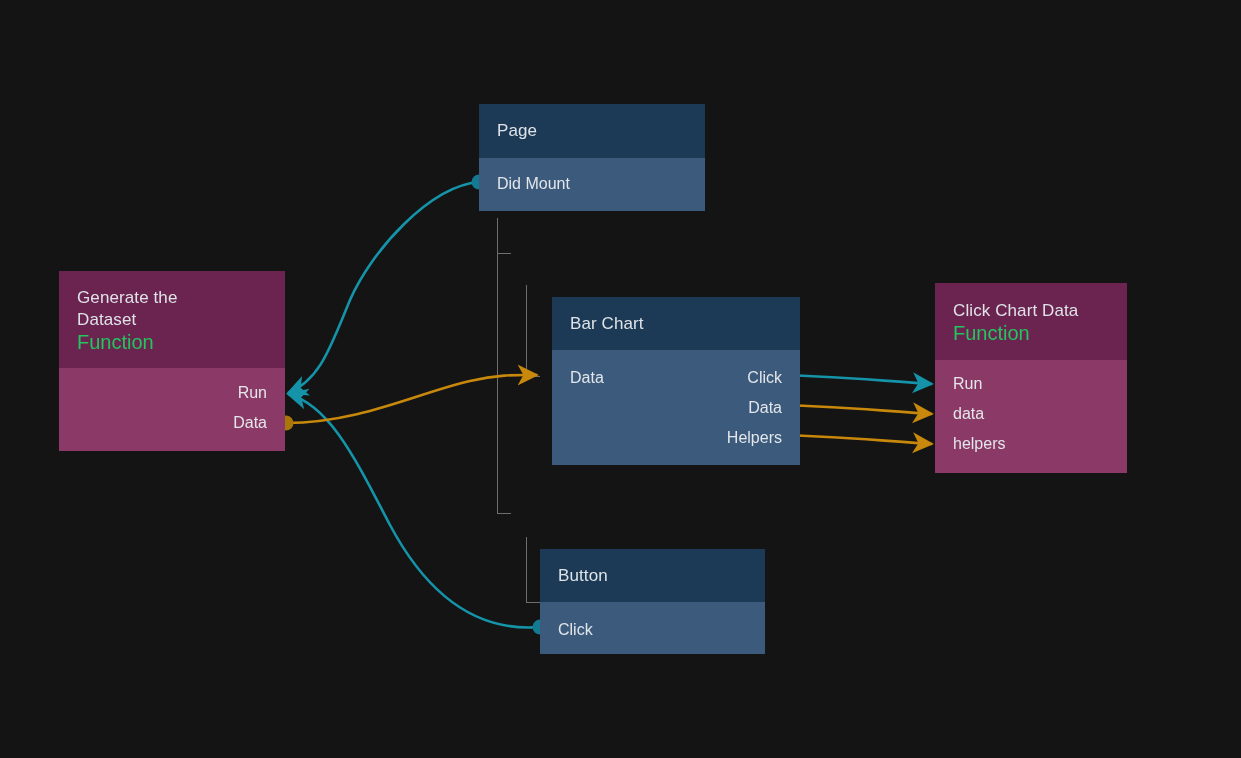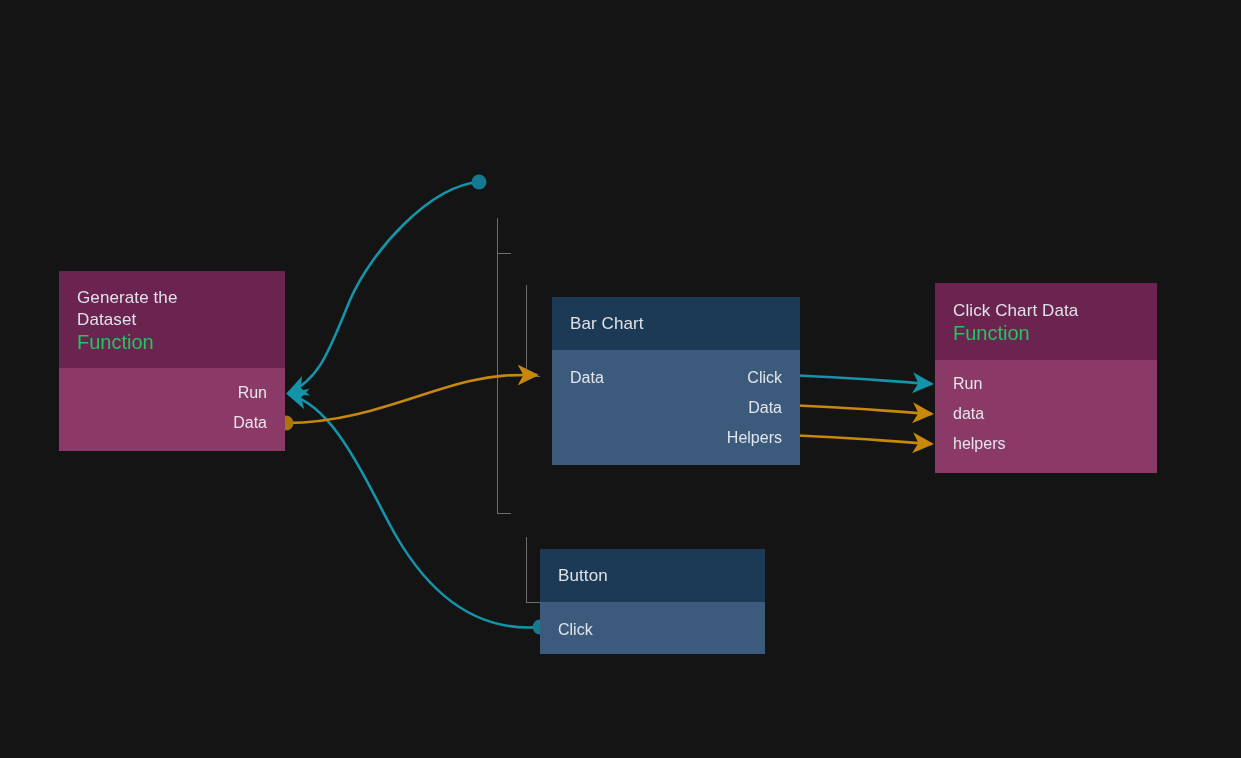--- a/index.html
+++ b/index.html
@@ -141,20 +141,30 @@
     <path d="M765,435 C830,435 880,441 932,444" fill="none" stroke="#c8880c" stroke-width="2.6" marker-end="url(#arrow-amber)"></path>
 
     <circle cx="479" cy="182" r="7.5" fill="#137a91"></circle>
     <circle cx="286" cy="423" r="7.5" fill="#a9760a"></circle>
     <circle cx="765" cy="375" r="7.5" fill="#137a91"></circle>
     <circle cx="765" cy="405" r="7.5" fill="#a9760a"></circle>
     <circle cx="765" cy="435" r="7.5" fill="#a9760a"></circle>
     <circle cx="540" cy="627" r="7.5" fill="#137a91"></circle>
   </svg>
 
+  <div class="node blue" style="left:479px; top:104px; width:226px;">
+    <div class="node-header" style="height:54px;">
+      <span class="node-title">Page</span>
+    </div>
+    <div class="node-body" style="height:53px; padding-top:11px;">
+      <div class="port-row in">
+        <span>Did Mount</span>
+      </div>
+    </div>
+  </div>
 
 
   <div class="node blue" style="left:552px; top:297px; width:248px;">
     <div class="node-header" style="height:53px;">
       <span class="node-title">Bar Chart</span>
     </div>
     <div class="node-body" style="height:115px; padding-top:13px;">
       <div class="port-row in" style="position:absolute; left:0; top:13px; width:100%;">
         <span>Data</span>
       </div>
@@ -191,21 +201,21 @@
     <div class="node-body" style="height:83px; padding-top:10px;">
       <div class="port-row out">
         <span>Run</span>
       </div>
       <div class="port-row out">
         <span>Data</span>
       </div>
     </div>
   </div>
 
-  <div class="node magenta" style="left:935px; top:283px; width:222px;">
+  <div class="node magenta" style="left:935px; top:283px; width:192px;">
     <div class="node-header" style="height:77px; flex-direction:column; align-items:flex-start; justify-content:center;">
       <span class="node-title">Click Chart Data</span>
       <span class="node-subtitle">Function</span>
     </div>
     <div class="node-body" style="height:113px; padding-top:9px;">
       <div class="port-row in">
         <span>Run</span>
       </div>
       <div class="port-row in">
         <span>data</span>

